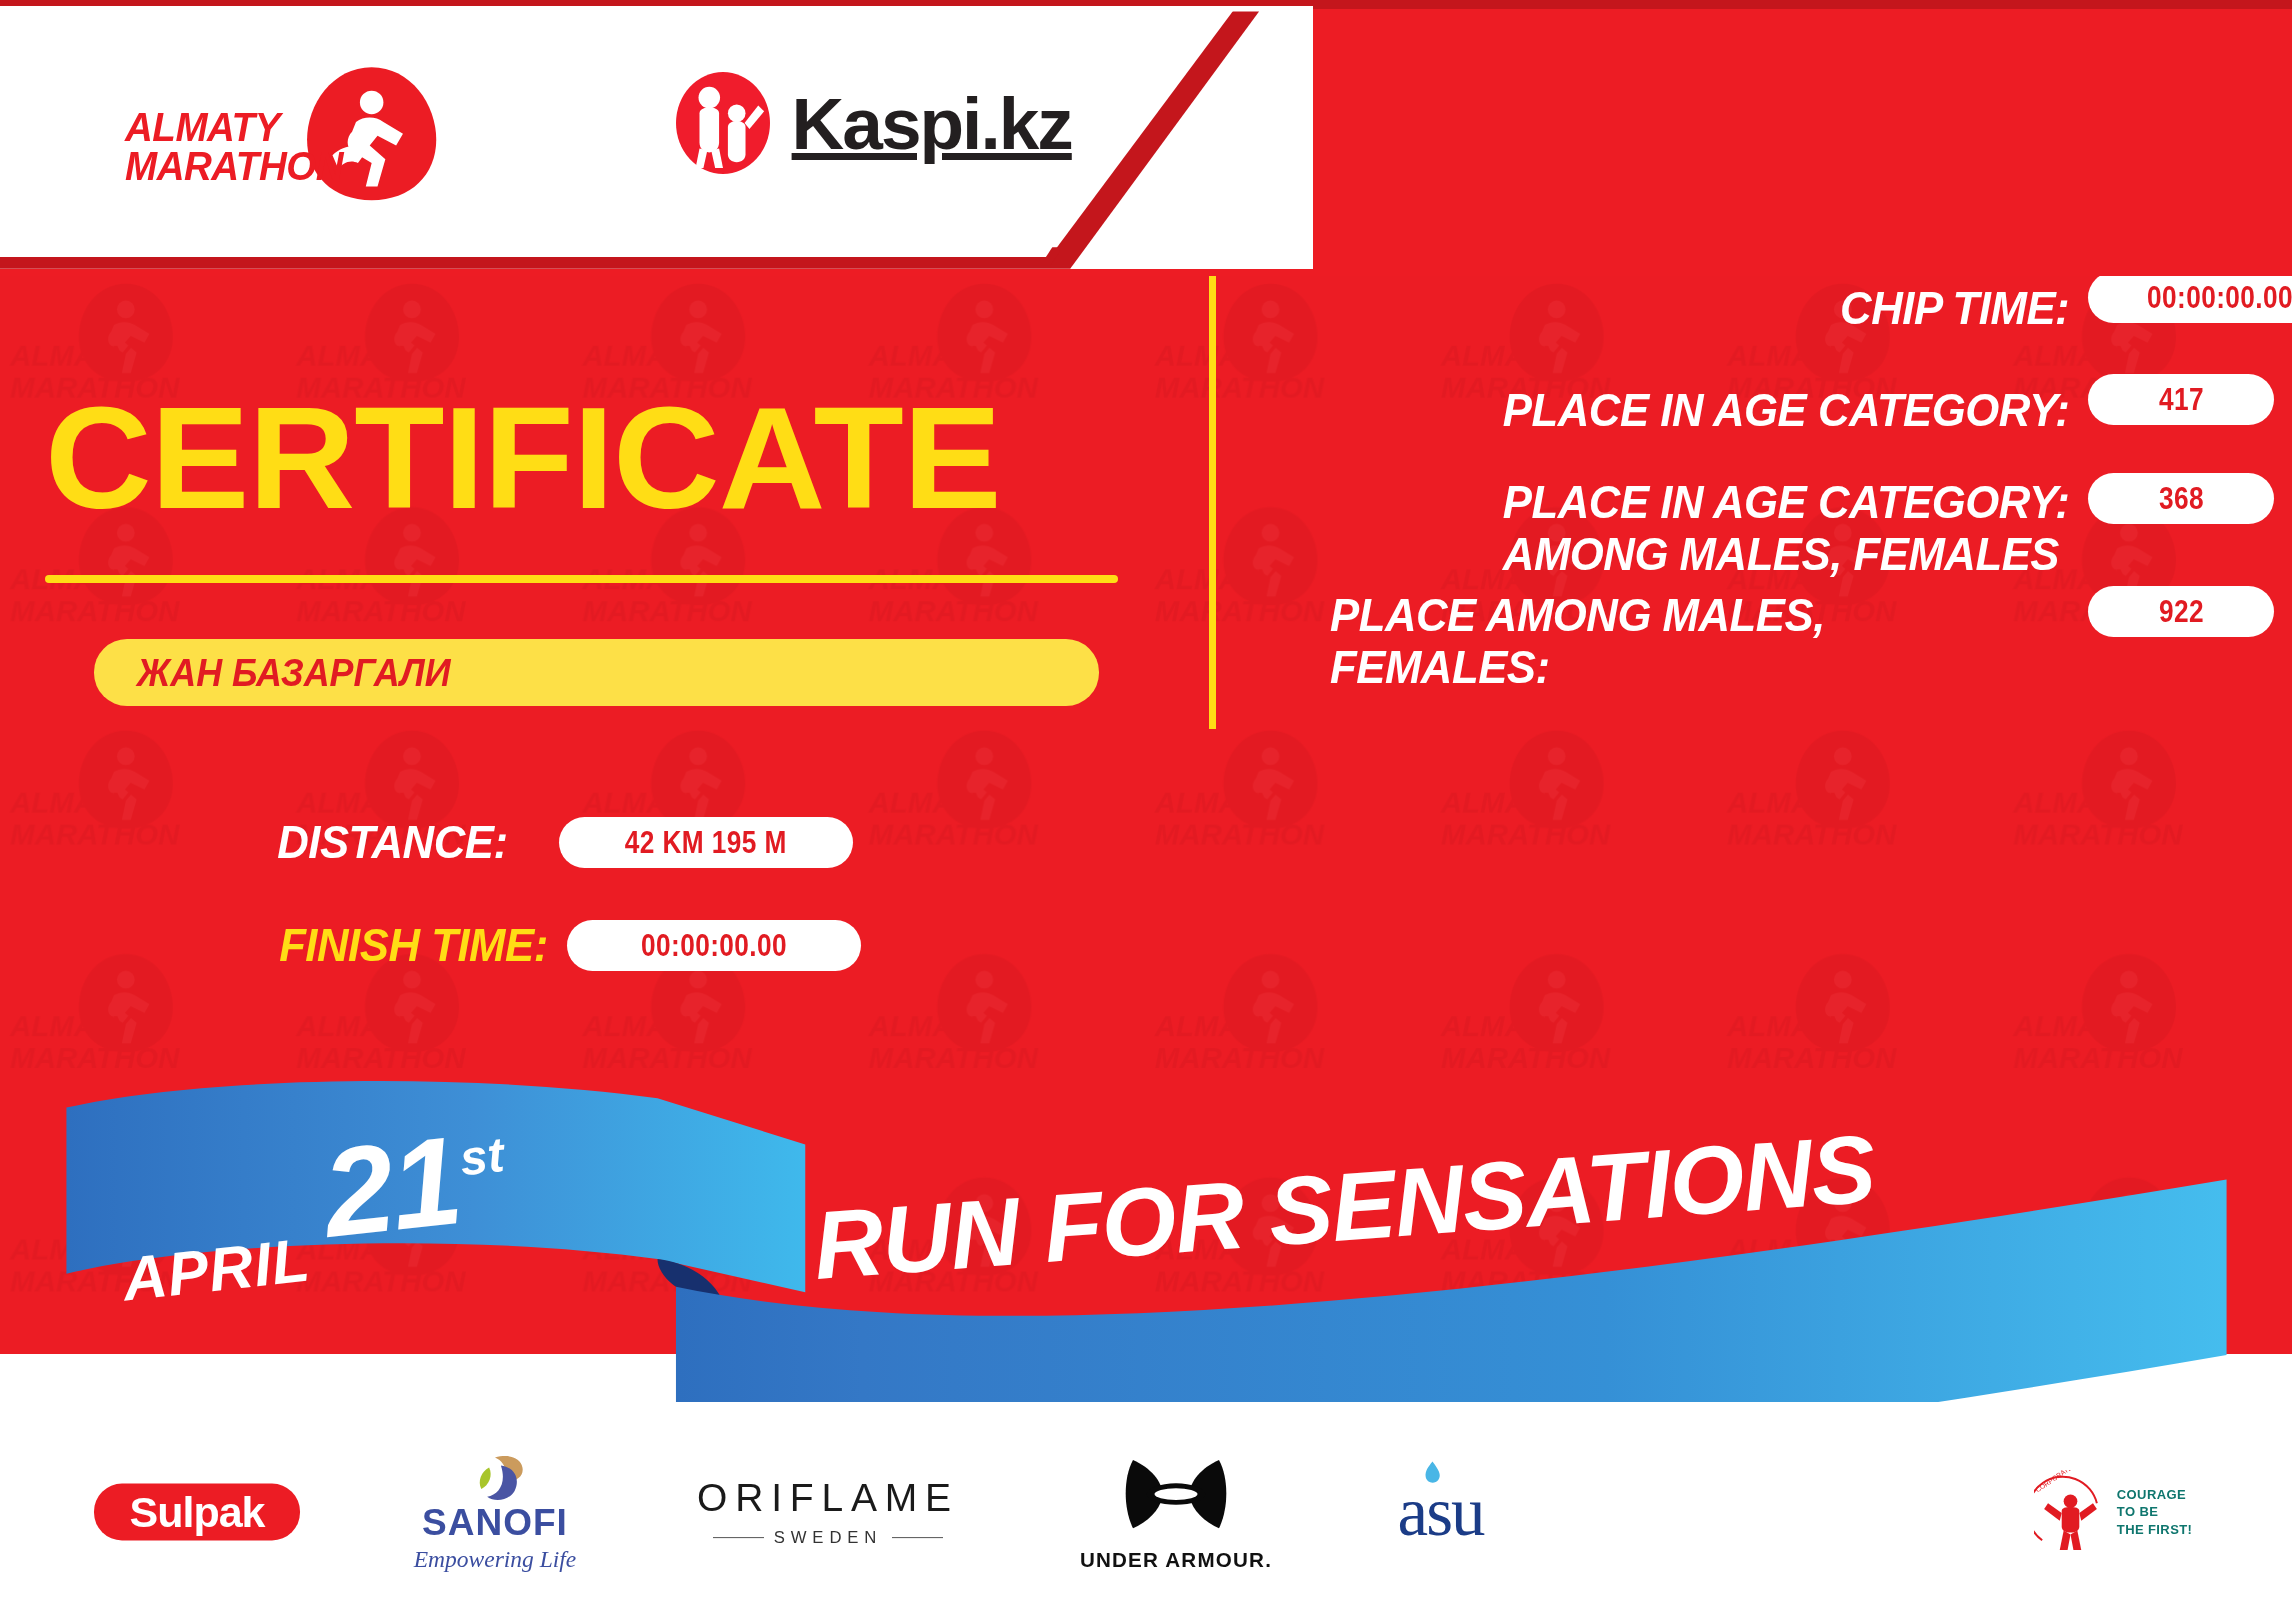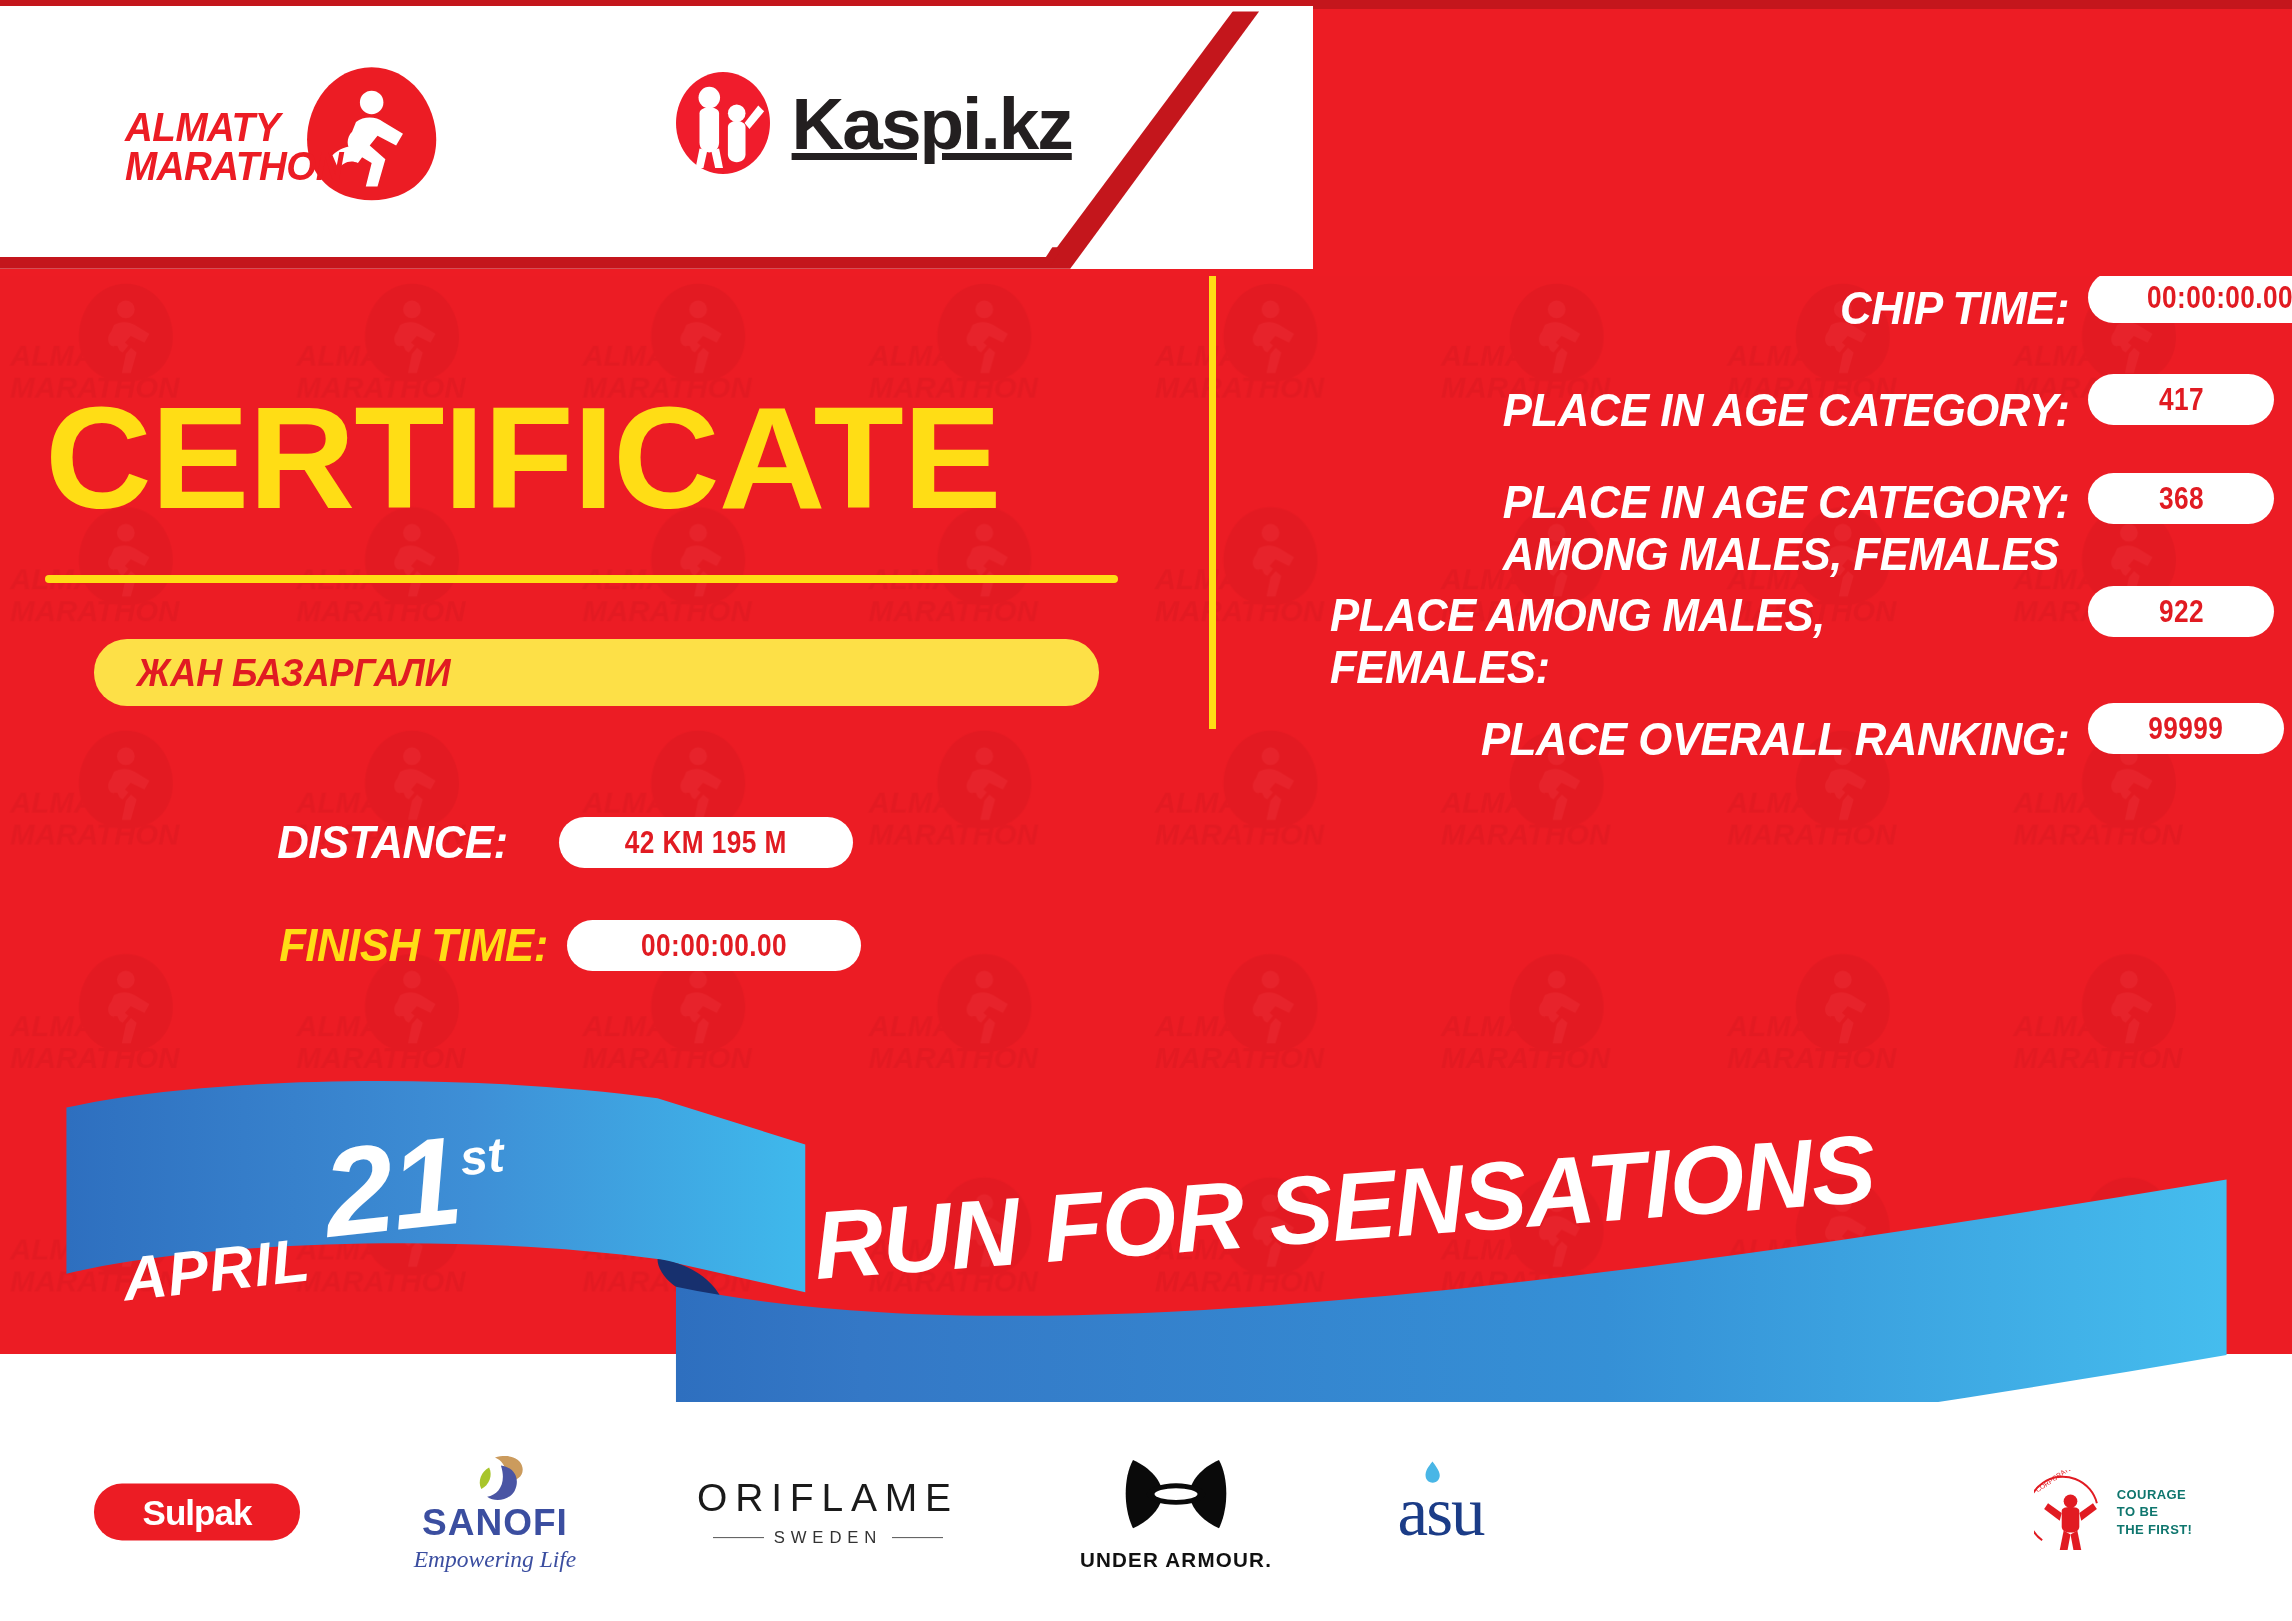--- a/index.html
+++ b/index.html
@@ -168,21 +168,21 @@
     background:#ffffff;
     display:flex; align-items:center;
   }
   .sp { position:absolute; top:50%; transform:translateY(-50%); }
 
   .sulpak {
     left:94px; width:206px; height:57px; background:#EC1C24;
     border-radius:28px; display:flex; align-items:center; justify-content:center;
   }
   .sulpak span {
-    color:#ffffff; font-size:35px; font-weight:bold; letter-spacing:-1px;
+    color:#ffffff; font-size:43px; font-weight:bold; letter-spacing:-1px;
     font-family:"Liberation Sans", sans-serif;
   }
 
   .sanofi { left:397px; width:196px; text-align:center; }
   .sanofi .mark { width:196px; height:51px; position:relative; }
   .sanofi .name {
     color:#3B4EA0; font-size:37px; font-weight:bold; letter-spacing:1px;
     font-family:"Liberation Sans", sans-serif; line-height:1.1;
   }
   .sanofi .tag {
@@ -339,26 +339,20 @@
     </div>
 
     <div class="rrow" style="left:1304px; top:314px; width:765px; height:118px;">
       <div class="rlbl" style="bottom:auto; top:0; right:auto; left:0;">PLACE AMONG MALES,
 FEMALES:</div>
       <div class="rpill" style="left:784px; top:-3.9px; width:186px;">
         <span>922</span>
       </div>
     </div>
 
-    <div class="rrow" style="left:1304px; top:431px; width:765px; height:59px;">
-      <div class="rlbl">PLACE OVERALL RANKING:</div>
-      <div class="rpill" style="left:784px; top:-3.9px; width:196px;">
-        <span>99999</span>
-      </div>
-    </div>
   </div>
 
   <svg class="ribbon-wrap" width="2293" height="333" viewBox="0 0 2339 340">
     <defs>
       <linearGradient id="gleft" x1="0" y1="0" x2="1" y2="0">
         <stop offset="0%" stop-color="#2E6FBF"></stop>
         <stop offset="55%" stop-color="#3E8FD6"></stop>
         <stop offset="100%" stop-color="#3FB9EC"></stop>
       </linearGradient>
       <linearGradient id="gright" x1="0" y1="0" x2="1" y2="0">

